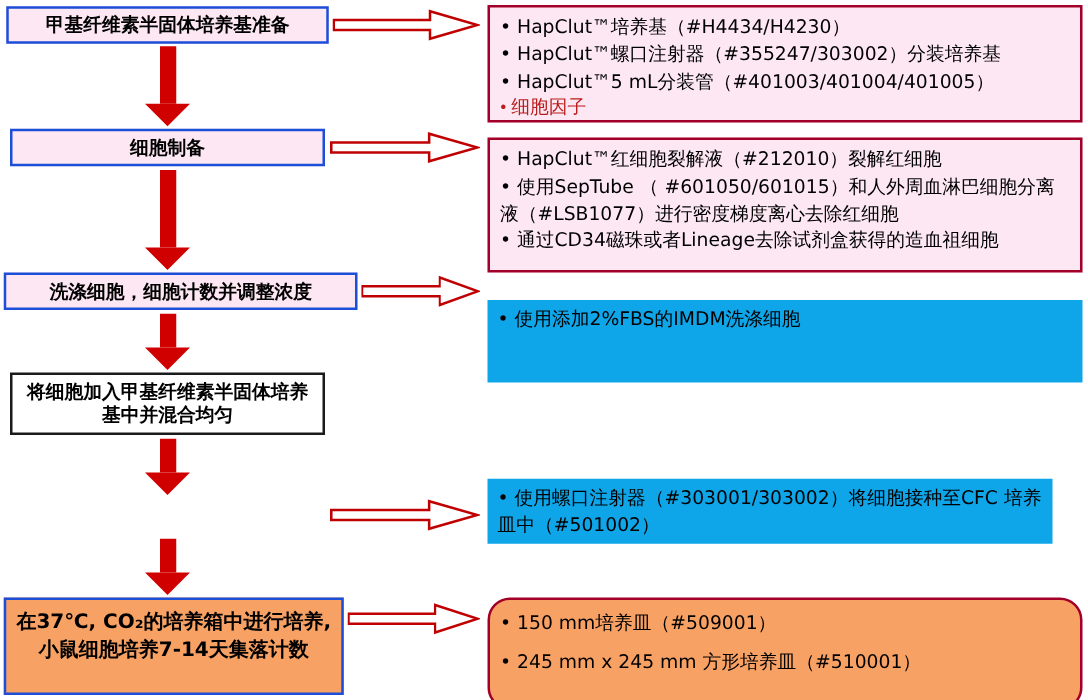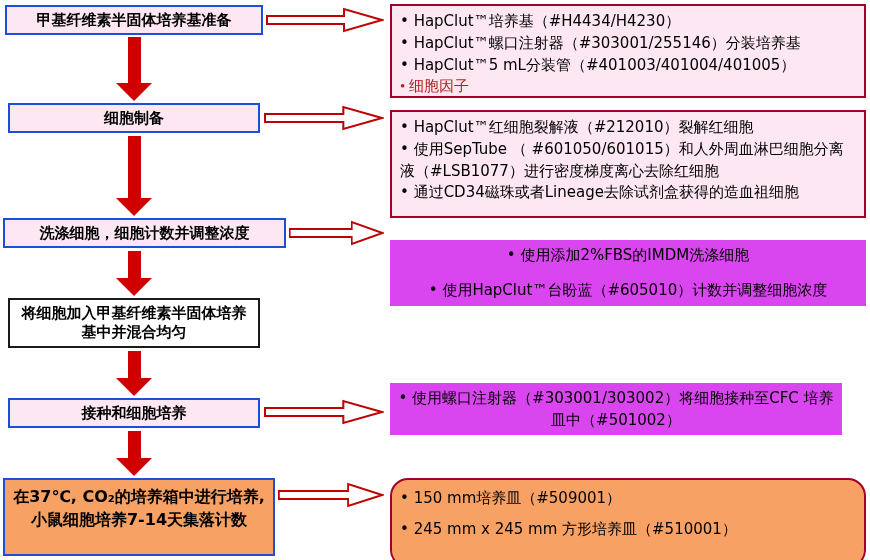--- a/index.html
+++ b/index.html
@@ -41,41 +41,40 @@
   .h3{left:289px;top:220px;width:95px;}
   .h5{left:264px;top:399px;width:120px;}
   .h6{left:278px;top:482px;width:106px;}
   
   .ann{
     position:absolute;left:390px;width:476px;box-sizing:border-box;
     padding:5px 8px;font-size:15px;line-height:1.45;
   }
   .ann.pink{background:#fce7f2;border:2px solid #a30029;}
   .ann.orange{background:#f7a164;border:2px solid #a30029;}
-  .ann.plain{background:#d946ef;text-align:center;}
+  .ann.plain{background:#0ea5e9;}
   .r1{top:4px;height:94px;}
   .r2{top:110px;height:108px;}
   .r3{top:240px;height:66px;}
   .r3 .bullet{margin-bottom:13px;}
   .r4{top:383px;height:52px;width:452px;}
   .r5{top:478px;height:90px;padding-top:8px;border-radius:18px;}
   .r5 .bullet{margin-bottom:9px;}
   .bullet::before{content:"• ";}
   .bullet.red{color:#b91c1c;font-family:Liberation Serif, serif;}
 </style>
 </head>
 <body>
 
 <div class="canvas">
 
   <div class="step s1">甲基纤维素半固体培养基准备</div>
   <div class="step s2">细胞制备</div>
   <div class="step s3">洗涤细胞，细胞计数并调整浓度</div>
   <div class="step white s4">将细胞加入甲基纤维素半固体培养基中并混合均匀</div>
-  <div class="step s5">接种和细胞培养</div>
   <div class="step orange s6">在37℃, CO₂的培养箱中进行培养, 小鼠细胞培养7-14天集落计数</div>
 
   <div class="varrow a1">
       <div class="shaft"></div>
       <div class="head"></div>
     </div>
   <div class="varrow a2">
       <div class="shaft"></div>
       <div class="head"></div>
     </div>
@@ -103,34 +102,33 @@
     </svg>
   <svg class="harrow h5" viewBox="0 0 118 26" preserveAspectRatio="none">
       <polygon points="1,9 78,9 78,2 116,13 78,24 78,17 1,17"></polygon>
     </svg>
   <svg class="harrow h6" viewBox="0 0 118 26" preserveAspectRatio="none">
       <polygon points="1,9 78,9 78,2 116,13 78,24 78,17 1,17"></polygon>
     </svg>
 
   <div class="ann pink r1">
     <div class="bullet">HapClut™培养基（#H4434/H4230）</div>
-    <div class="bullet">HapClut™螺口注射器（#303001/255146）分装培养基</div>
+    <div class="bullet">HapClut™螺口注射器（#355247/303002）分装培养基</div>
     <div class="bullet">HapClut™5 mL分装管（#401003/401004/401005）</div>
     <div class="bullet red">细胞因子</div>
   </div>
 
   <div class="ann pink r2">
     <div class="bullet">HapClut™红细胞裂解液（#212010）裂解红细胞</div>
     <div class="bullet">使用SepTube （ #601050/601015）和人外周血淋巴细胞分离液（#LSB1077）进行密度梯度离心去除红细胞</div>
     <div class="bullet">通过CD34磁珠或者Lineage去除试剂盒获得的造血祖细胞</div>
   </div>
 
   <div class="ann plain r3">
     <div class="bullet">使用添加2%FBS的IMDM洗涤细胞</div>
-    <div class="bullet">使用HapClut™台盼蓝（#605010）计数并调整细胞浓度</div>
   </div>
 
   <div class="ann plain r4">
     <div class="bullet">使用螺口注射器（#303001/303002）将细胞接种至CFC 培养皿中（#501002）</div>
   </div>
 
   <div class="ann orange r5">
     <div class="bullet">150 mm培养皿（#509001）</div>
     <div class="bullet">245 mm x 245 mm 方形培养皿（#510001）</div>
   </div>

